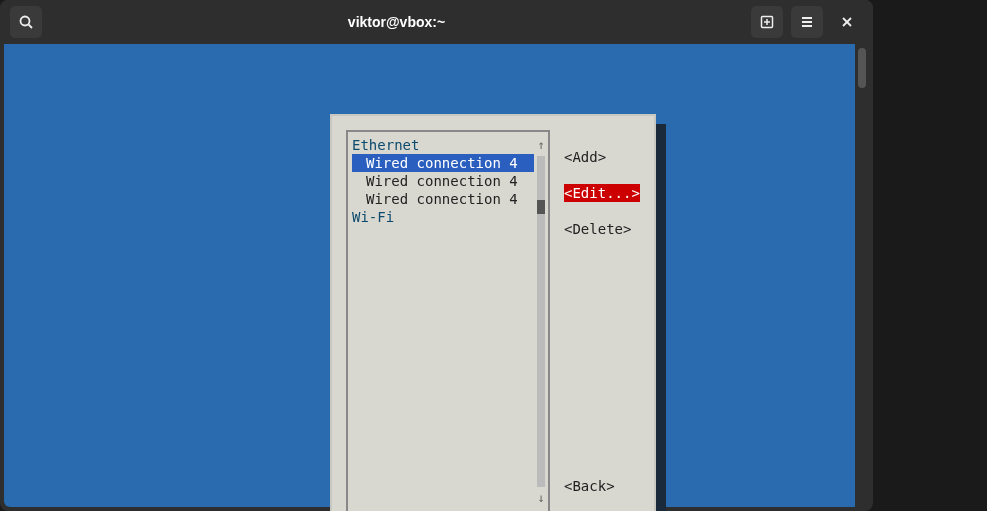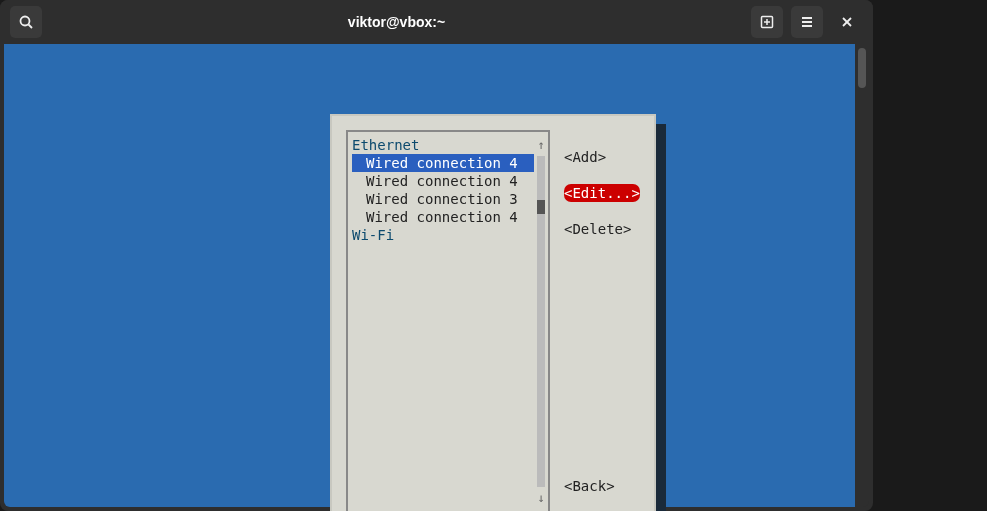--- a/index.html
+++ b/index.html
@@ -60,21 +60,21 @@
   }
   .list-scroll .thumb {
     position: absolute; left: 0; width: 8px; top: 44px; height: 14px; background: #555;
   }
 
   .button-col { width: 76px; display: flex; flex-direction: column; }
   .btn-row { height: 18px; }
   .btn-row.spacer { flex: 0 0 18px; }
   .btn-row.grow { flex: 1; }
   .btn { display: inline-block; }
-  .btn.highlight { background: #cc0000; color: #fff; border-radius: 7px; }
+  .btn.highlight { background: #cc0000; color: #fff; }
 
   svg { display: block; }
 </style>
 </head>
 <body>
 
 <div class="window">
 
   <div class="title-bar">
     <div class="left">
@@ -115,21 +115,20 @@
     <div class="dialog-shadow"></div>
 
     <div class="dialog">
       <div class="dialog-inner">
 
         <div class="list-panel">
           <div class="list-content" id="list-content">
               <div class="list-group">Ethernet</div>
               <div class="list-item selected">Wired connection 4</div>
               <div class="list-item">Wired connection 4</div>
-              <div class="list-item">Wired connection 3</div>
               <div class="list-item">Wired connection 4</div>
               <div class="list-group">Wi-Fi</div>
             </div>
           <div class="list-scroll">
             <span>↑</span>
             <div class="track">
               <div class="thumb"></div>
             </div>
             <span>↓</span>
           </div>

